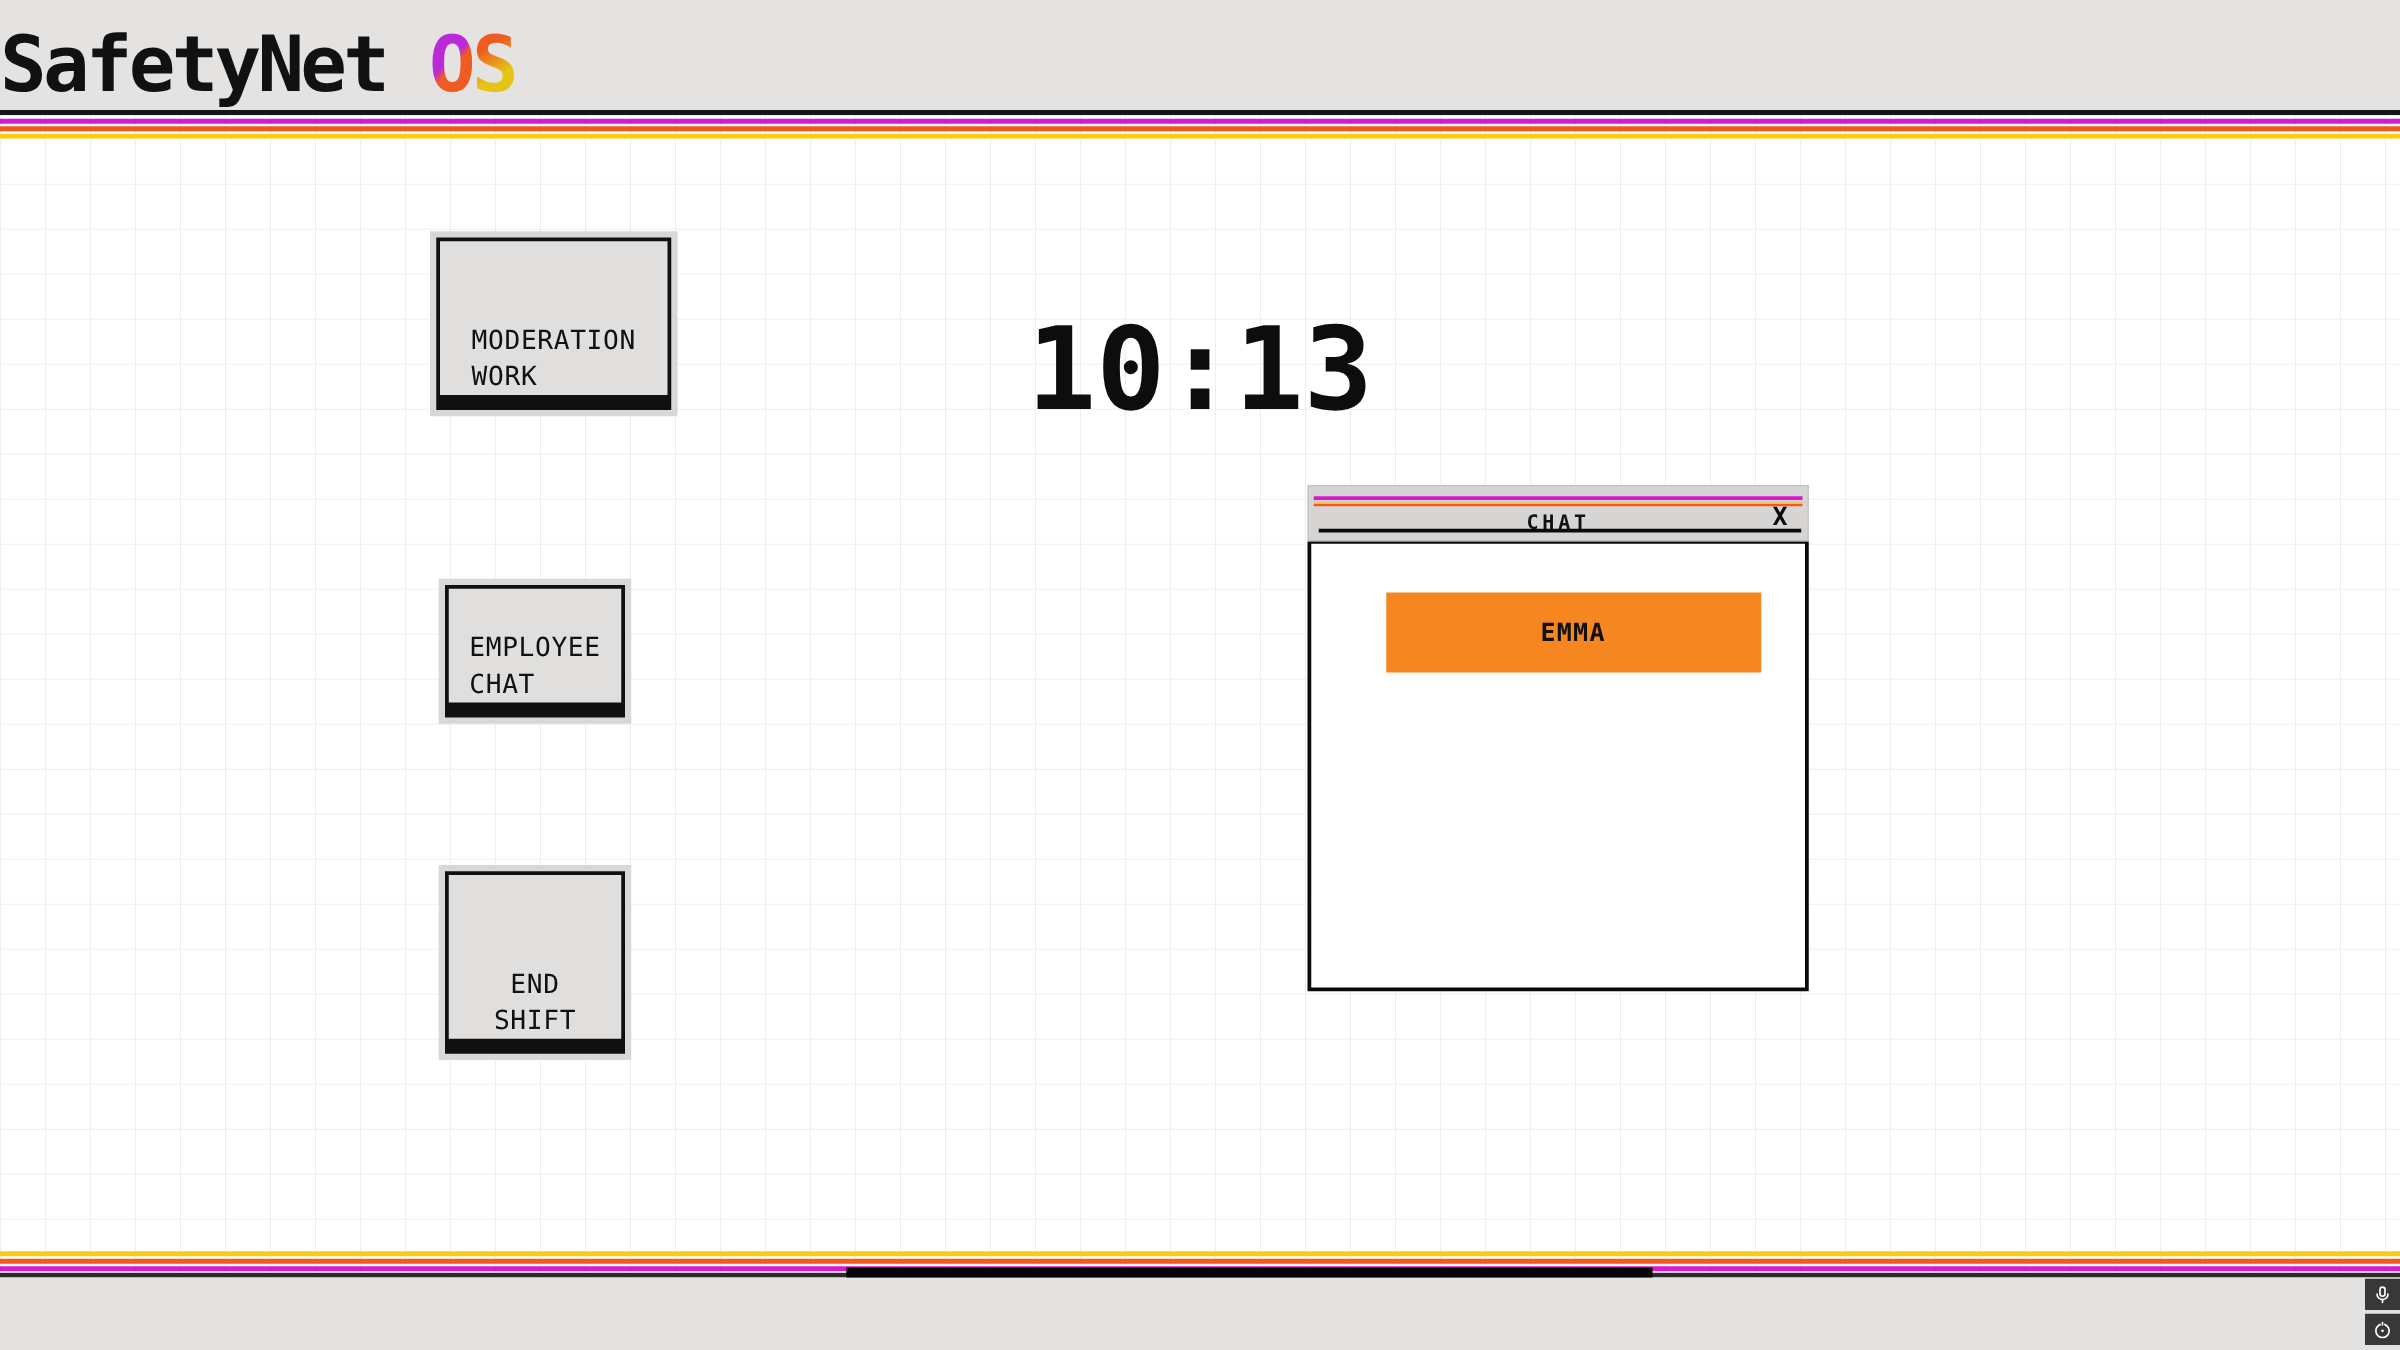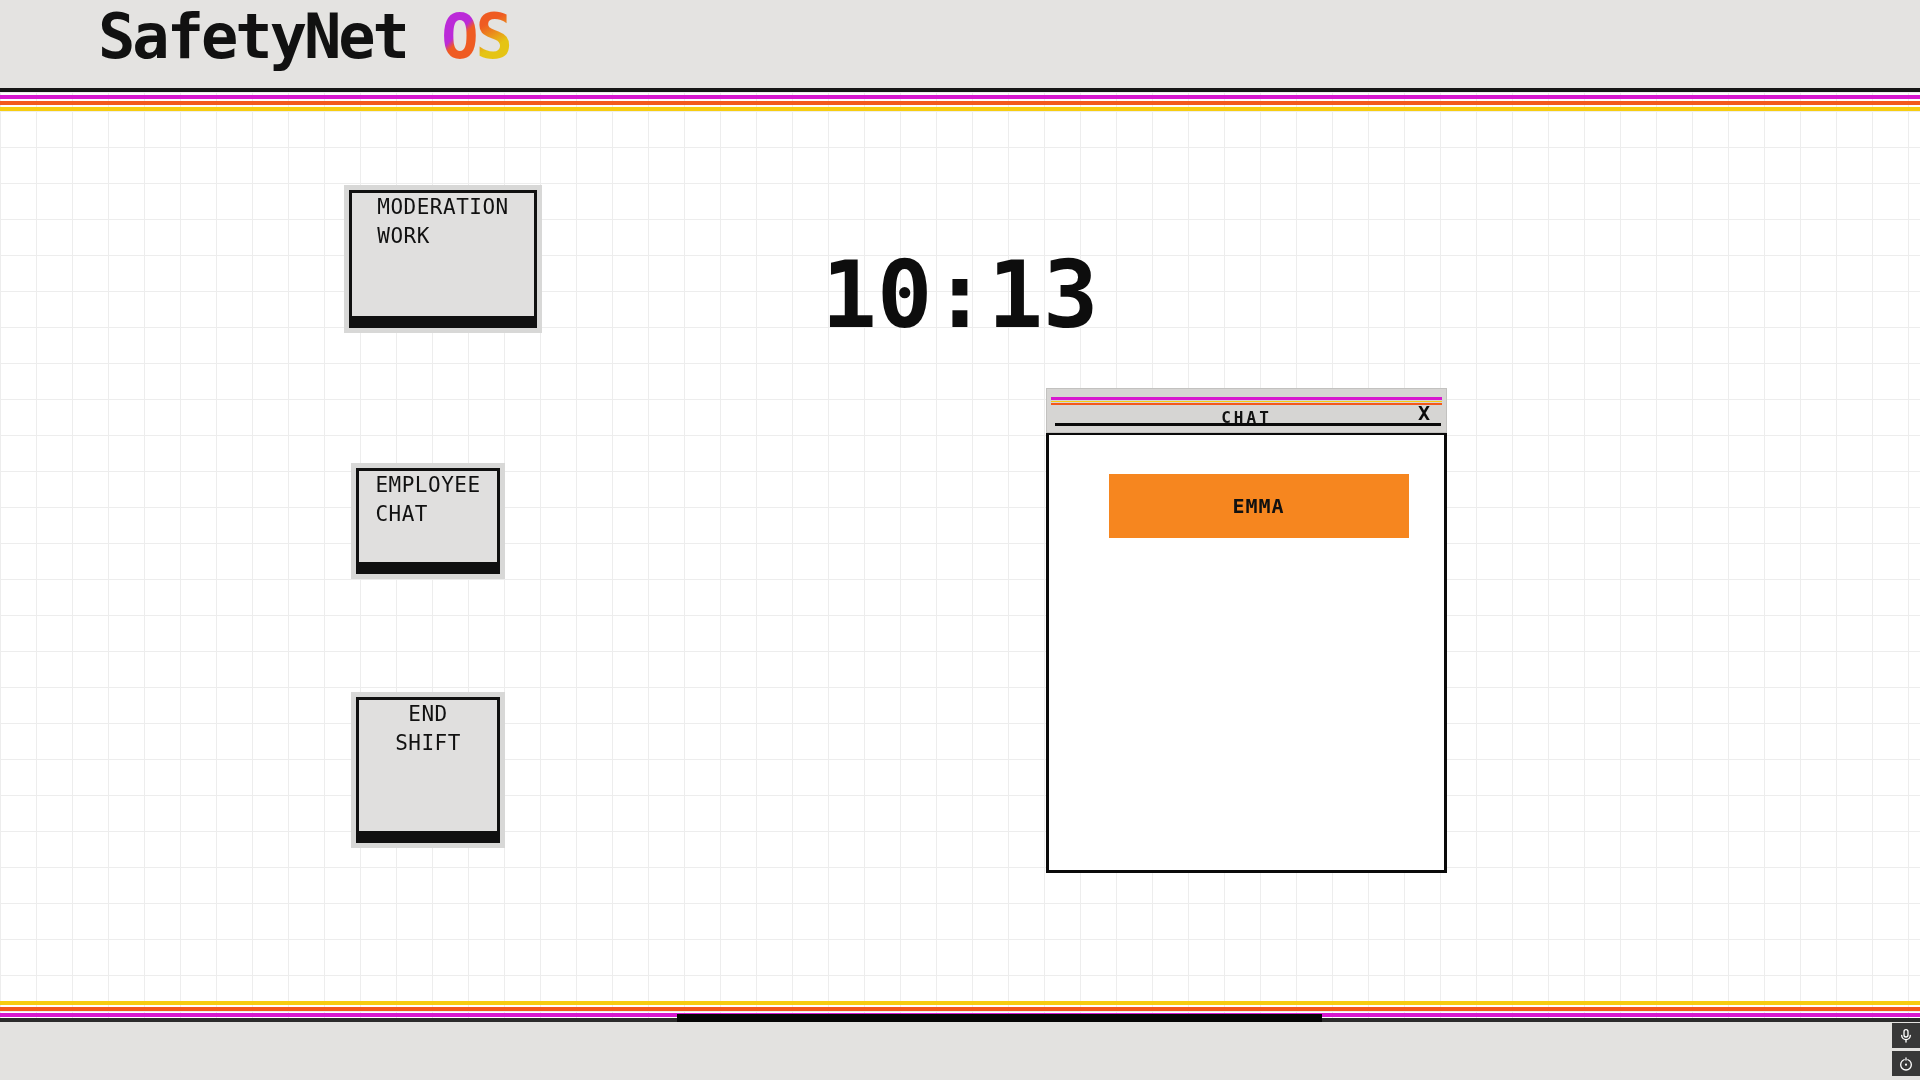--- a/index.html
+++ b/index.html
@@ -5,21 +5,21 @@
   * { margin:0; padding:0; box-sizing:border-box; }
   html,body { width:1920px; height:1080px; overflow:hidden; }
   body { font-family:"DejaVu Sans Mono","Liberation Mono",monospace; background:#fff; }
 
   .screen { width:1920px; height:1080px; display:flex; flex-direction:column; }
 
   
   .header {
     height:92px; flex:0 0 92px; background:#e4e3e1;
     border-bottom:4px solid #161616;
-    display:flex; align-items:flex-start; padding-left:98px;
+    display:flex; align-items:flex-end; 
   }
   .logo { font-size:62px; font-weight:bold; letter-spacing:-3px; white-space:pre; }
   .logo .brand { color:#111; }
   .logo-o, .logo-s {
     color:transparent;
     -webkit-background-clip:text; background-clip:text;
   }
   .logo-o { background-image:linear-gradient(135deg, var(--logo-purple,#bb2ad8) 0 46%, var(--logo-orange,#ef5b22) 54% 100%); }
   .logo-s { background-image:linear-gradient(150deg, var(--logo-orange,#ef5b22) 0 32%, var(--logo-yellow,#e5c414) 62% 100%); }
 
@@ -40,21 +40,21 @@
 
   
   .desktop { position:relative; flex:0 0 907px; }
 
   
   .desk-btn { position:absolute; background:#d8d8d7; padding:5px; }
   .desk-btn-inner {
     width:100%; height:100%;
     background:#e0dfde;
     border:3px solid #101010; border-bottom:12px solid #101010;
-    display:flex; align-items:flex-start; justify-content:center;
+    display:flex; align-items:flex-end; justify-content:center;
   }
   .desk-btn-label {
     font-size:21px; line-height:29px; letter-spacing:0.5px;
     color:#111; white-space:pre-line; text-align:left;
   }
   .btn-moderation { left:344px; top:74px;  width:198px; height:148px; }
   .btn-employee   { left:351px; top:352px; width:154px; height:116px; }
   .btn-endshift   { left:351px; top:581px; width:154px; height:156px; }
   .btn-endshift .desk-btn-label { text-align:center; }
 
@@ -78,21 +78,21 @@
     position:absolute; top:19px; left:0; right:0; text-align:center;
     font-size:16px; font-weight:bold; letter-spacing:3px; color:#111;
   }
   .chat-close {
     position:absolute; top:14px; right:16px;
     background:none; border:none; cursor:pointer;
     font-family:inherit; font-size:20px; font-weight:bold; color:#0a0a0a; line-height:1;
   }
   .tb-underline { position:absolute; left:8px; right:5px; bottom:6px; height:3px; background:#0a0a0a; }
   .chat-body {
-    height:440px; background:#ffffff; border:3px solid #0a0a0a; border-top:2px solid #0a0a0a;padding-left:24px;
+    height:360px; background:#ffffff; border:3px solid #0a0a0a; border-top:2px solid #0a0a0a;padding-left:24px;
   }
   .contact-btn {
     display:block; margin:39px auto 0; width:300px; height:64px;
     background:var(--emma-orange,#f6861f); border:none; cursor:pointer;
     font-family:inherit; font-size:20px; font-weight:bold; letter-spacing:1px; color:#111;
   }
 
   
   .bottom-stripe { position:absolute; left:0; width:100%; height:4px; }
   .bs-yellow  { bottom:13px; background:var(--yellow,#f7cd11); }

